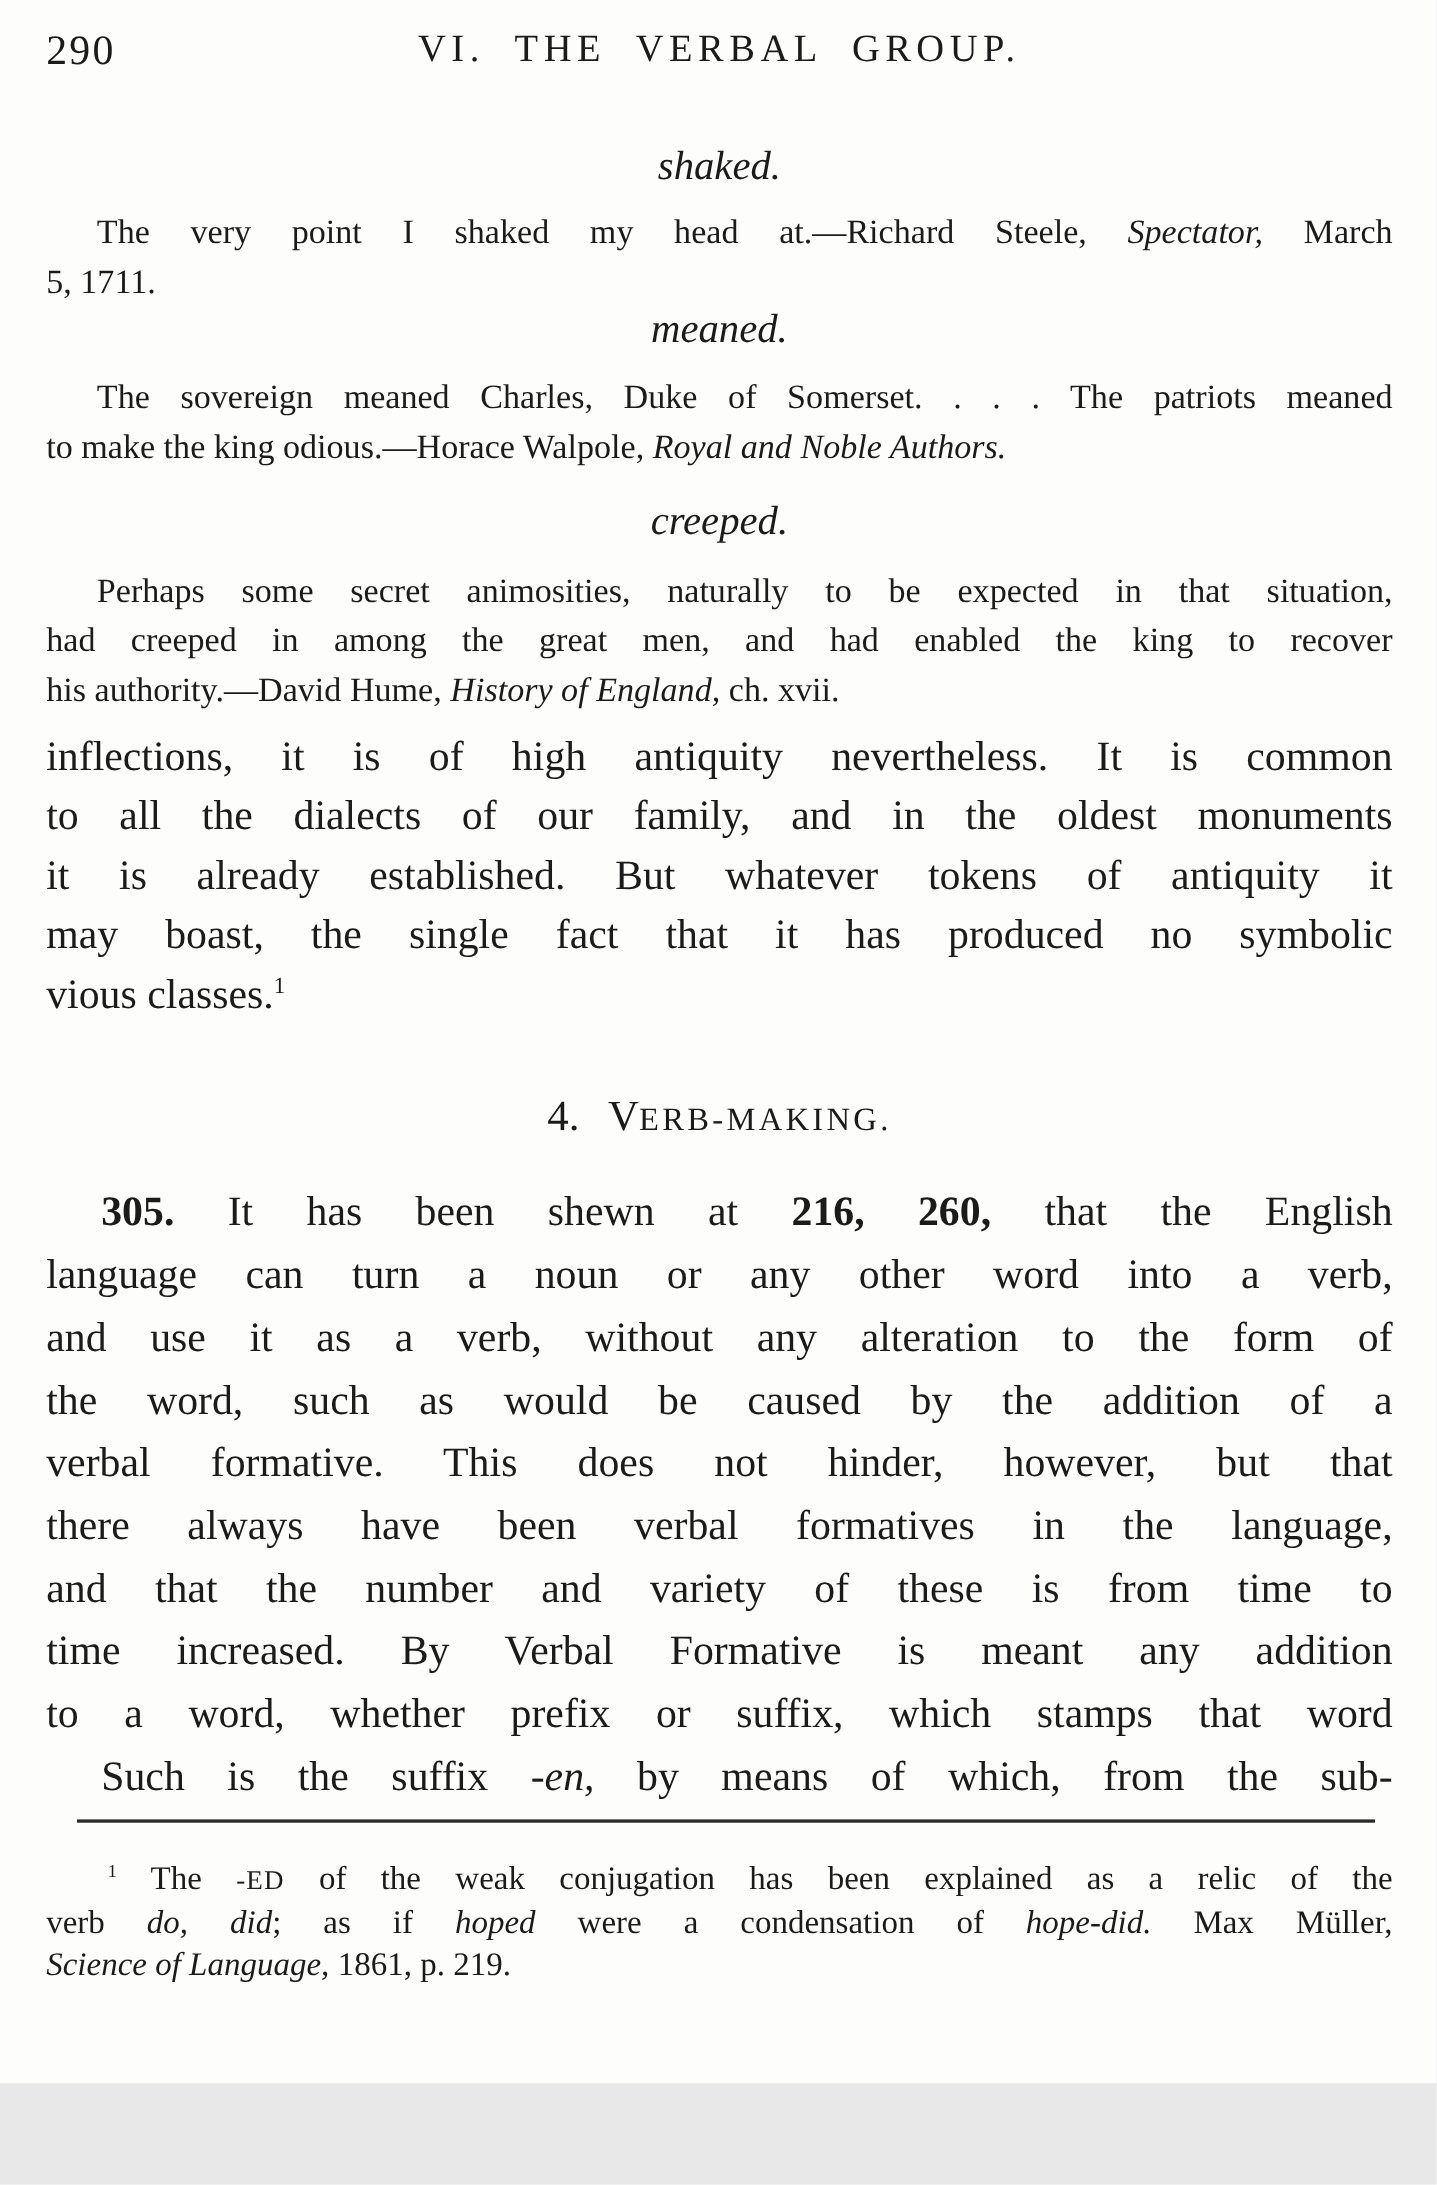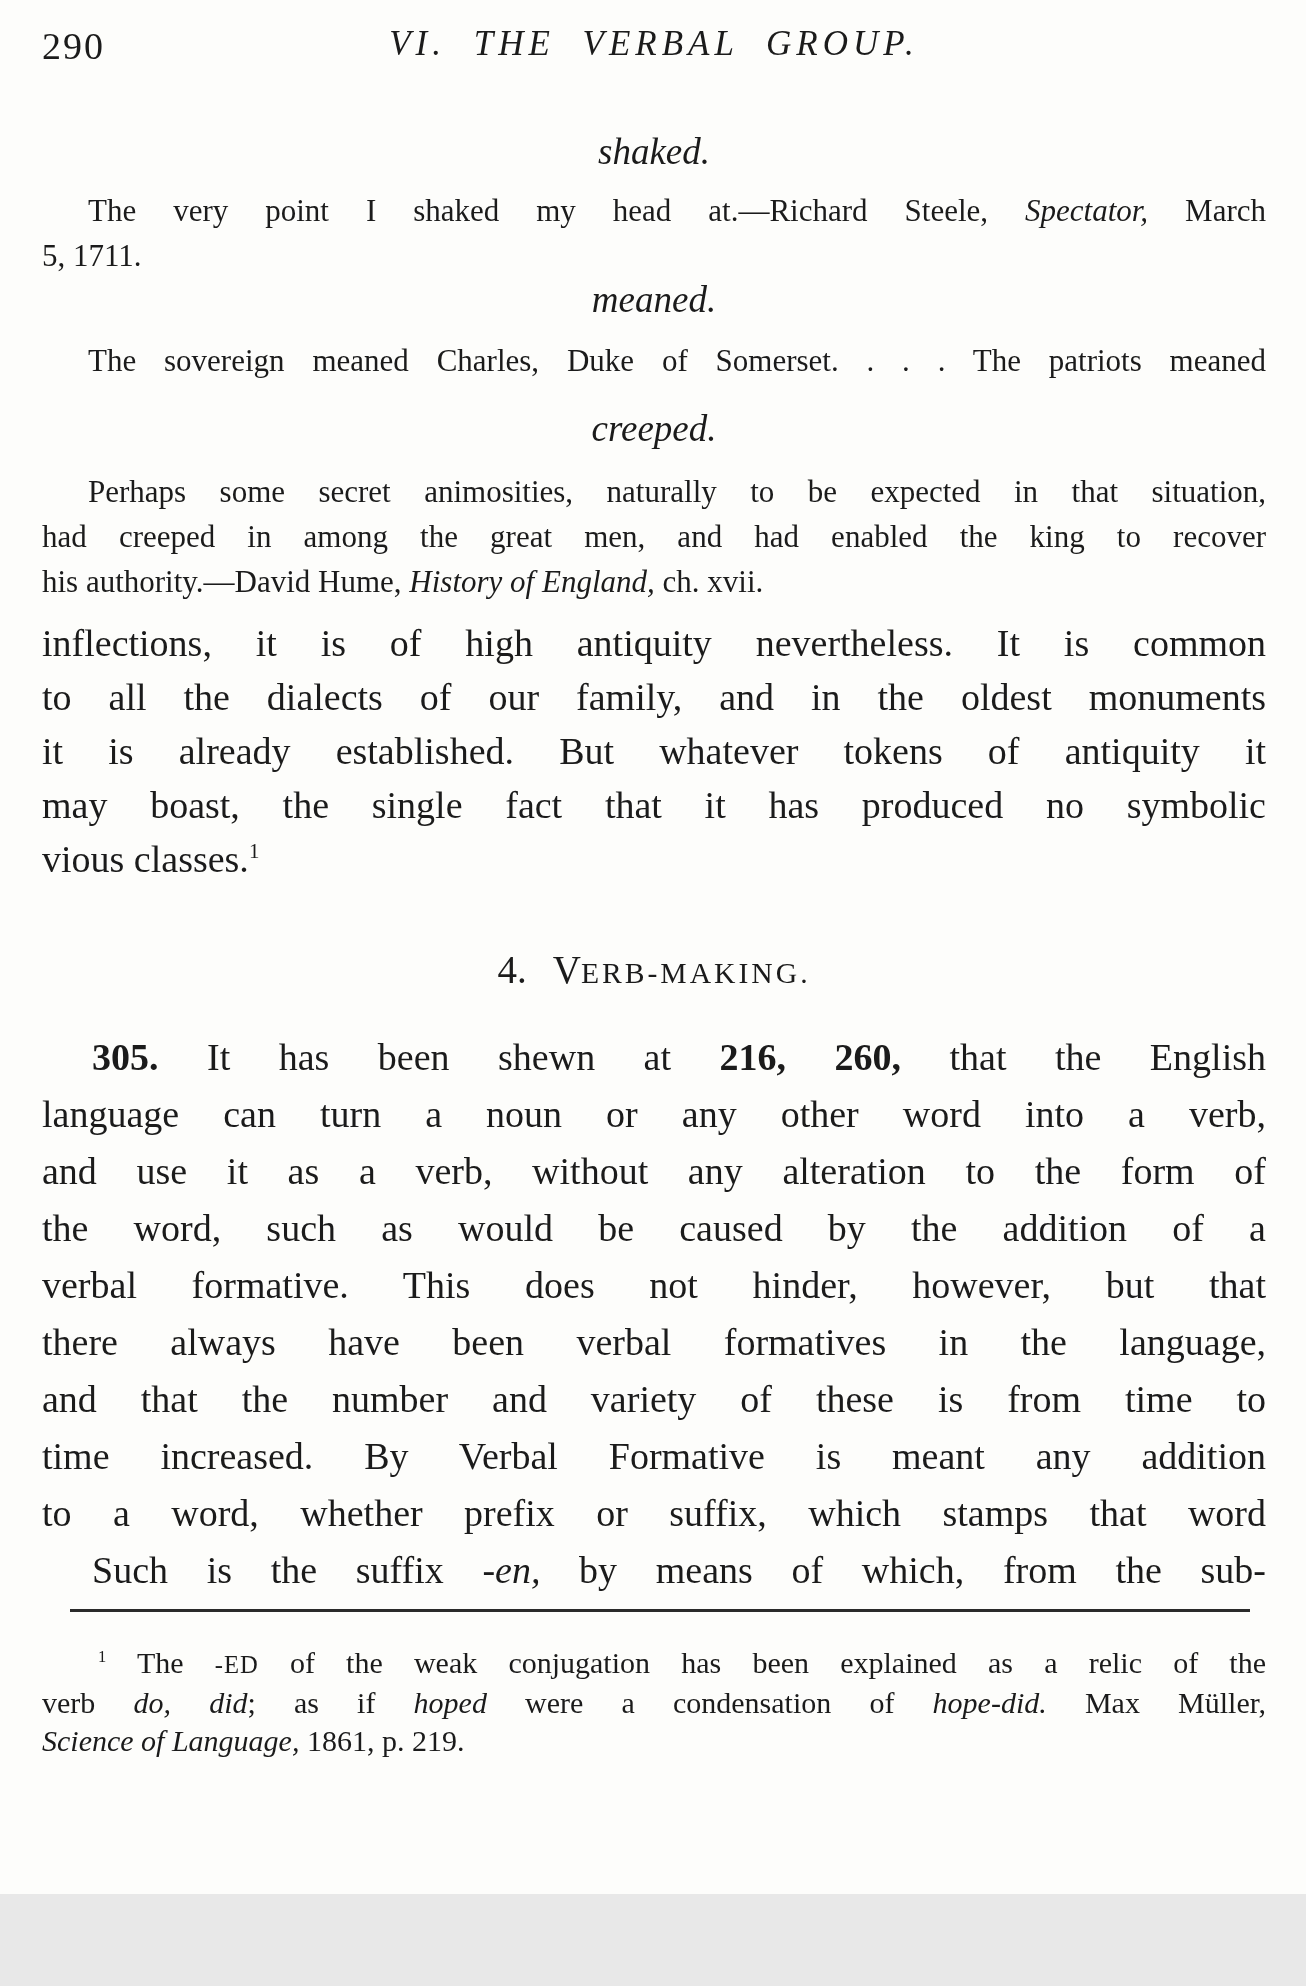--- a/index.html
+++ b/index.html
@@ -27,21 +27,20 @@
   }
   .page-number {
     position: absolute;
     left: 0;
     top: 4px;
     font-size: 38px;
     letter-spacing: 2px;
   }
   .running-title {
     text-align: center;
-    font-style: italic;
     font-size: 35px;
     letter-spacing: 5px;
     word-spacing: 14px;
     padding-top: 4px;
   }
 
   
   .word-heading {
     text-align: center;
     font-style: italic;
@@ -129,20 +128,21 @@
 
   <h2 class="word-heading wh-1">shaked.</h2>
   <div class="quote">
     <div class="line indent-q"><span>The very point I shaked my head at.—Richard Steele, </span><span class="it">Spectator,</span><span> March</span></div>
     <div class="line last"><span>5, 1711.</span></div>
   </div>
 
   <h2 class="word-heading wh-2">meaned.</h2>
   <div class="quote">
     <div class="line indent-q"><span>The sovereign meaned Charles, Duke of Somerset. . . . The patriots meaned</span></div>
+    <div class="line last"><span>to make the king odious.—Horace Walpole, </span><span class="it">Royal and Noble Authors.</span></div>
   </div>
 
   <h2 class="word-heading wh-3">creeped.</h2>
   <div class="quote">
     <div class="line indent-q"><span>Perhaps some secret animosities, naturally to be expected in that situation,</span></div>
     <div class="line"><span>had creeped in among the great men, and had enabled the king to recover</span></div>
     <div class="line last"><span>his authority.—David Hume, </span><span class="it">History of England,</span><span> ch. xvii.</span></div>
   </div>
 
   <div class="body-text para-1">

